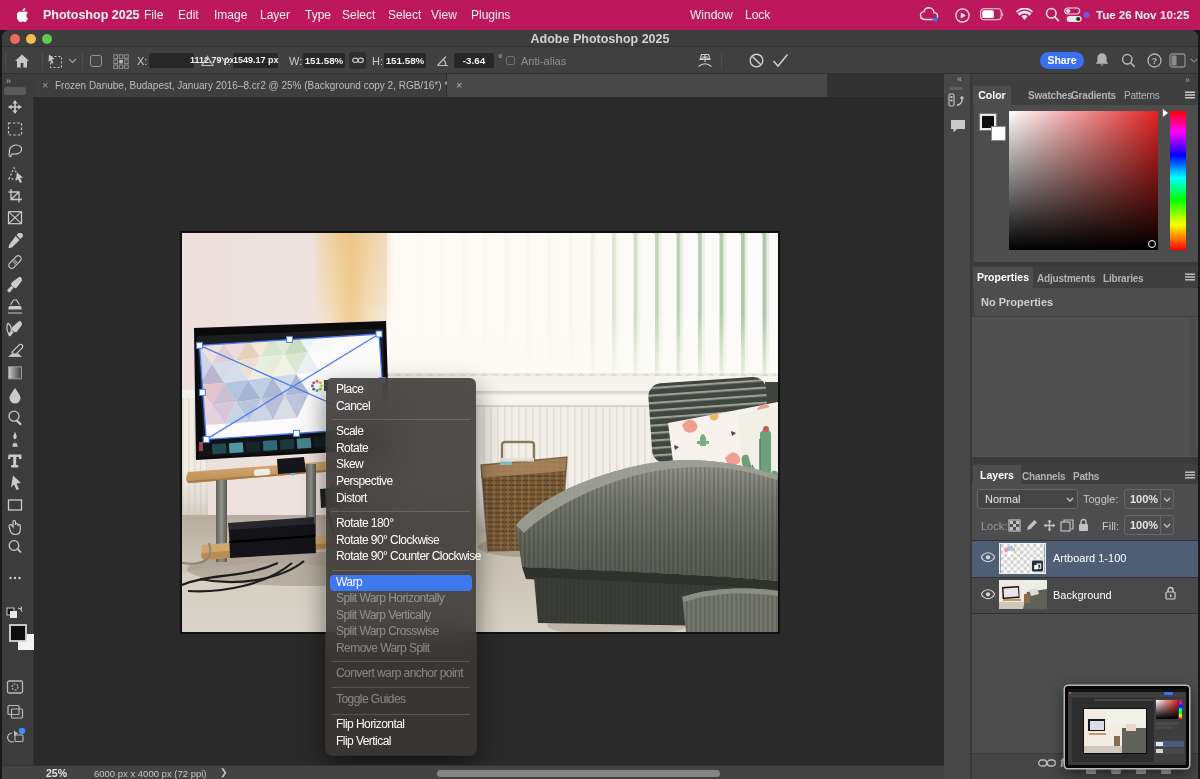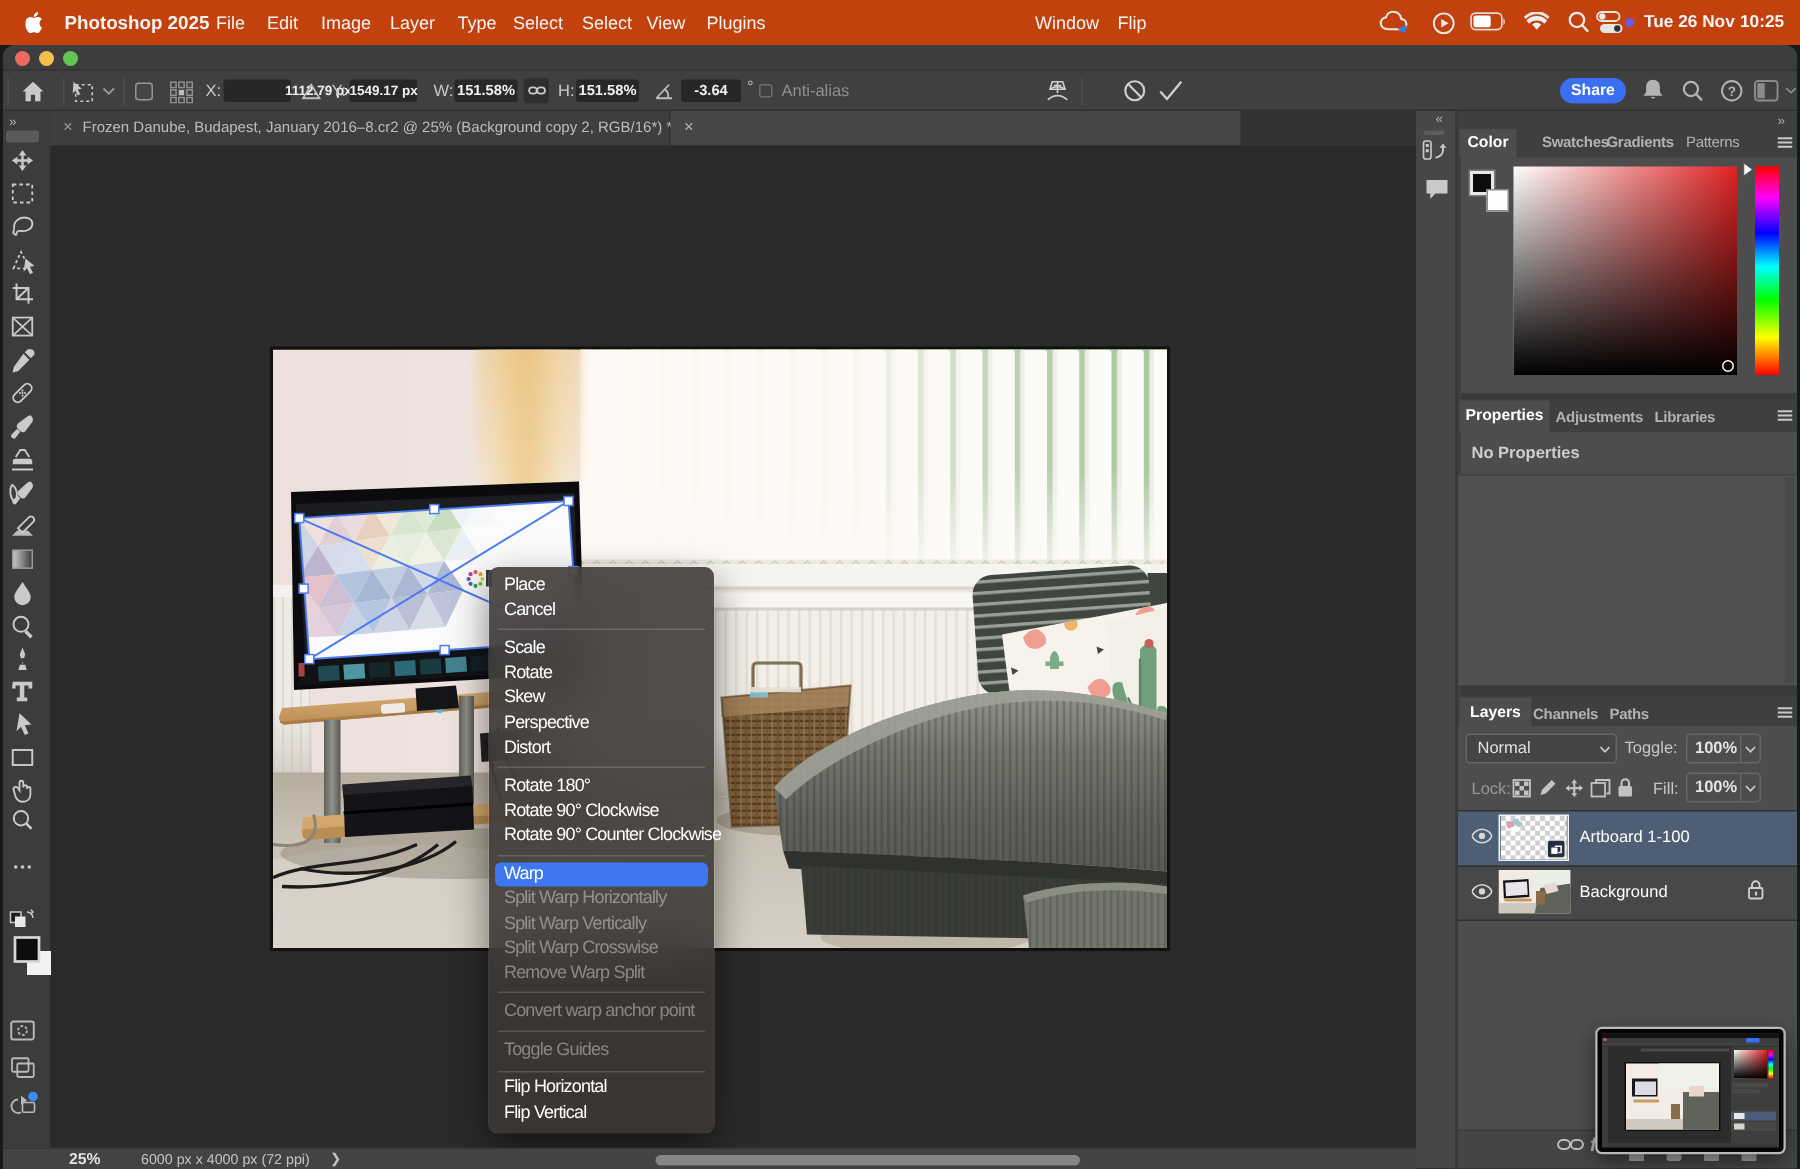--- a/index.html
+++ b/index.html
@@ -5,36 +5,36 @@
   * { margin:0; padding:0; box-sizing:border-box; }
   html,body { width:1200px; height:779px; overflow:hidden; background:#16191d;
     font-family:"Liberation Sans", sans-serif; }
   .abs { position:absolute; }
   #stage { position:relative; width:1200px; height:779px; }
 </style>
 </head>
 <body>
 <div id="stage">
 
-  <div class="abs" id="menubar" style="left:0;top:0;width:1200px;height:30px;background:#c2410c;color:#f4f4f4;font-size:12px;">
+  <div class="abs" id="menubar" style="left:0;top:0;width:1200px;height:30px;background:#be185d;color:#f4f4f4;font-size:12px;">
     <svg class="abs" style="left:17px;top:8px;" width="11.5" height="14" viewBox="0 0 14 17">
       <path fill="#fff" d="M11.4 9.1c0-2.2 1.8-3.2 1.9-3.3-1-1.5-2.6-1.7-3.2-1.7-1.4-.1-2.7.8-3.3.8-.7 0-1.8-.8-2.9-.8C2.4 4.2 1 5.1.3 6.5c-1.5 2.6-.4 6.4 1.1 8.5.7 1 1.5 2.2 2.6 2.1 1.1 0 1.5-.7 2.8-.7s1.6.7 2.8.7c1.2 0 1.9-1 2.6-2.1.8-1.2 1.2-2.4 1.2-2.4s-2-.9-2-3.5zM9.2 2.8c.6-.7 1-1.7.9-2.8-.9 0-1.9.6-2.5 1.3-.6.6-1 1.6-.9 2.6 1 .1 1.9-.4 2.5-1.1z"></path>
     </svg>
     <span class="abs" style="left:43px;top:8px;font-weight:bold;font-size:12.5px;">Photoshop 2025</span>
     <span class="abs" style="left:144px;top:8px;">File</span>
     <span class="abs" style="left:178px;top:8px;">Edit</span>
     <span class="abs" style="left:214px;top:8px;">Image</span>
     <span class="abs" style="left:260px;top:8px;">Layer</span>
     <span class="abs" style="left:305px;top:8px;">Type</span>
     <span class="abs" style="left:342px;top:8px;">Select</span>
     <span class="abs" style="left:388px;top:8px;">Select</span>
     <span class="abs" style="left:431px;top:8px;">View</span>
     <span class="abs" style="left:471px;top:8px;">Plugins</span>
     <span class="abs" style="left:690px;top:8px;">Window</span>
-    <span class="abs" style="left:745px;top:8px;">Flip</span>
+    <span class="abs" style="left:745px;top:8px;">Lock</span>
 
     <svg class="abs" style="left:918px;top:6px;" width="26" height="18" viewBox="0 0 26 18">
       <path fill="none" stroke="#e8e8e8" stroke-width="1.4" d="M7.5 13.5 C4.5 13.5 2.5 11.8 2.5 9.4 C2.5 7.3 4 5.8 6 5.6 C6.5 3.3 8.5 1.8 10.9 1.8 C13.7 1.8 15.9 3.9 16.1 6.6 C18.1 6.8 19.6 8.3 19.6 10.2 C19.6 12.1 18 13.5 16 13.5 Z"></path>
       <path fill="#2f7fe8" d="M14 12 l7 0 -3.5 4.5 z" transform="rotate(-18 17 14)"></path>
     </svg>
     <svg class="abs" style="left:955px;top:8px;" width="15" height="15" viewBox="0 0 15 15">
       <circle cx="7.5" cy="7.5" r="6.6" fill="none" stroke="#e8e8e8" stroke-width="1.3"></circle>
       <path fill="#e8e8e8" d="M5.8 4.6 l5 2.9 -5 2.9 z"></path>
     </svg>
     <svg class="abs" style="left:980px;top:8px;" width="25" height="13" viewBox="0 0 25 13">
@@ -60,20 +60,21 @@
     <span class="abs" style="left:1096px;top:8.5px;font-weight:bold;font-size:11.5px;">Tue 26 Nov</span>
     <span class="abs" style="left:1160px;top:8.5px;font-weight:bold;font-size:11.5px;">10:25</span>
   </div>
 
   <div class="abs" id="appwin" style="left:2px;top:30px;width:1196px;height:749px;background:#3f3f3f;border-radius:8px 8px 0 0;overflow:hidden;">
 
     <div class="abs" style="left:0;top:0;width:1196px;height:17px;background:#3d3d3d;border-bottom:1px solid #323232;">
       <div class="abs" style="left:8px;top:3.5px;width:10px;height:10px;border-radius:50%;background:#ee6a5f;"></div>
       <div class="abs" style="left:24px;top:3.5px;width:10px;height:10px;border-radius:50%;background:#f5bf4f;"></div>
       <div class="abs" style="left:40px;top:3.5px;width:10px;height:10px;border-radius:50%;background:#62c554;"></div>
+      <div class="abs" style="left:0;top:2px;width:1196px;text-align:center;font-size:12.5px;font-weight:bold;color:#d2d2d2;">Adobe Photoshop 2025</div>
     </div>
 
     <div class="abs" id="opts" style="left:0;top:18px;width:1196px;height:26px;background:#404040;border-bottom:1px solid #303030;color:#c9c9c9;font-size:11px;">
       <div class="abs" style="left:3px;top:4px;width:1px;height:18px;background:#4e4e4e;"></div>
       <svg class="abs" style="left:12px;top:5px;" width="16" height="16" viewBox="0 0 16 16">
         <path fill="#c9c9c9" d="M8 1.5 L15 8 h-2 v6.5 h-3.6 v-4.4 h-2.8 v4.4 H3 V8 H1 Z"></path>
       </svg>
       <div class="abs" style="left:40px;top:4px;width:1px;height:18px;background:#4e4e4e;"></div>
       <svg class="abs" style="left:45px;top:5px;" width="16" height="16" viewBox="0 0 16 16">
         <g stroke="#c6c6c6" stroke-width="1.1" fill="none" stroke-dasharray="2 2">

